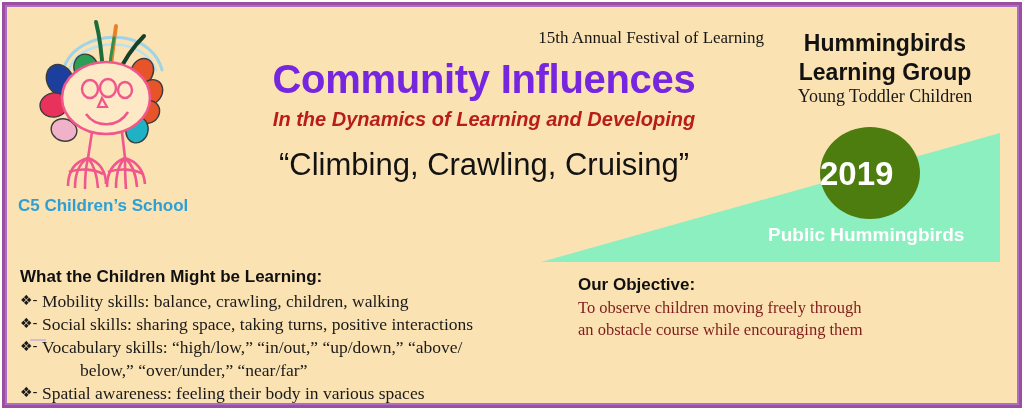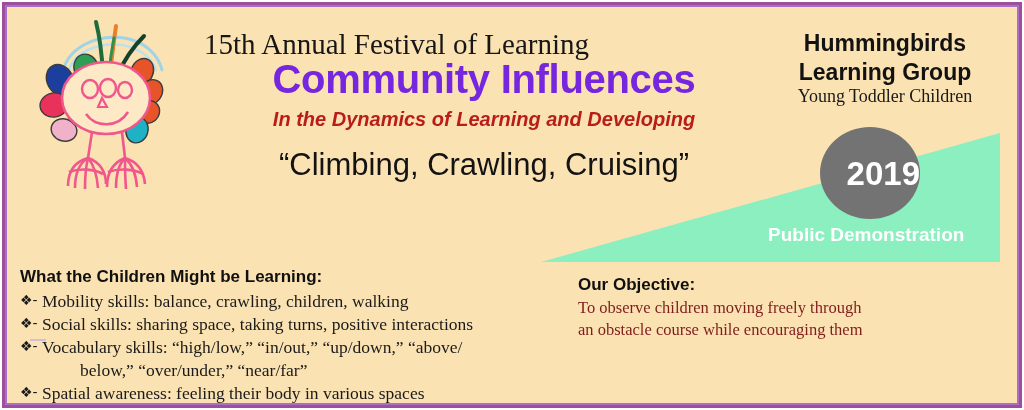--- a/index.html
+++ b/index.html
@@ -42,24 +42,24 @@
   .shape { position: absolute; }
   #green-wedge {
     left: 0; top: 0;
     width: 1024px; height: 410px;
     pointer-events: none;
   }
   #year-badge {
     left: 820px; top: 127px;
     width: 100px; height: 92px;
     border-radius: 50%;
-    background: #737373;
+    background: #4d7c0f;
     display: flex;
     align-items: center;
-    justify-content: flex-end;
+    justify-content: flex-start;
   }
   #year-text {
     color: #ffffff;
     font-size: 33px;
     font-weight: bold;
     letter-spacing: 0px;
     line-height: 1;
   }
   #public-demo {
     left: 768px; top: 224px;
@@ -82,23 +82,23 @@
     width: 260px;
     color: #2e9fd4;
     font-size: 17px;
     font-weight: bold;
   }
 
   
   #festival-line {
     left: 204px; top: 28px;
     width: 560px;
-    text-align: left;
+    text-align: right;
     font-family: "Liberation Serif", serif;
-    font-size: 29px;
+    font-size: 17px;
     color: #161616;
   }
   #main-title {
     left: 204px; top: 57px;
     width: 560px;
     text-align: center;
     font-size: 40px;
     font-weight: bold;
     color: #7726e0;
     letter-spacing: -0.3px;
@@ -213,21 +213,21 @@
   <div id="canvas">
 
     <svg class="shape" id="green-wedge" viewBox="0 0 1024 410" xmlns="http://www.w3.org/2000/svg">
       <polygon points="541,262 1000,133 1000,262" fill="#8cefc0"></polygon>
     </svg>
 
     <div class="shape" id="year-badge">
       <span id="year-text">2019</span>
     </div>
 
-    <div class="shape" id="public-demo">Public Demonstration</div>
+    <div class="shape" id="public-demo">Public Hummingbirds</div>
 
     <svg class="shape" id="child-artwork" viewBox="0 0 168 180" xmlns="http://www.w3.org/2000/svg">
       <g fill="none" stroke-linecap="round" stroke-linejoin="round">
 
         <path d="M38 66 C 40 36, 72 22, 100 26 C 120 29, 134 42, 138 58" stroke="#9fd3e8" stroke-width="3"></path>
         <path d="M44 62 C 48 40, 74 30, 98 33 C 116 36, 128 46, 132 58" stroke="#b9e2f0" stroke-width="2.5"></path>
 
         <path d="M79 62 C 78 44, 76 26, 72 10" stroke="#1e6b3c" stroke-width="4"></path>
         <path d="M86 62 C 88 44, 90 28, 92 14" stroke="#e8812a" stroke-width="4"></path>
         <path d="M93 64 C 100 48, 110 34, 120 24" stroke="#17402a" stroke-width="4"></path>
@@ -270,20 +270,21 @@
 
         <path d="M101 146 C 88 151, 83 161, 83 175"></path>
         <path d="M101 146 C 94 153, 92 163, 92 176"></path>
         <path d="M101 146 C 101 154, 101 164, 102 177"></path>
         <path d="M101 146 C 108 152, 112 162, 113 175"></path>
         <path d="M101 146 C 114 150, 120 160, 121 172"></path>
         <path d="M84 160 C 95 156, 110 157, 119 162"></path>
       </g>
     </svg>
 
+    <div class="shape" id="school-name">C5 Children’s School</div>
 
     <div class="shape" id="festival-line">15th Annual Festival of Learning</div>
     <div class="shape" id="main-title">Community Influences</div>
     <div class="shape" id="subtitle">In the Dynamics of Learning and Developing</div>
     <div class="shape" id="theme-quote">“Climbing, Crawling, Cruising”</div>
 
     <div class="shape" id="group-name">
       <div>Hummingbirds</div>
       <div>Learning Group</div>
     </div>

